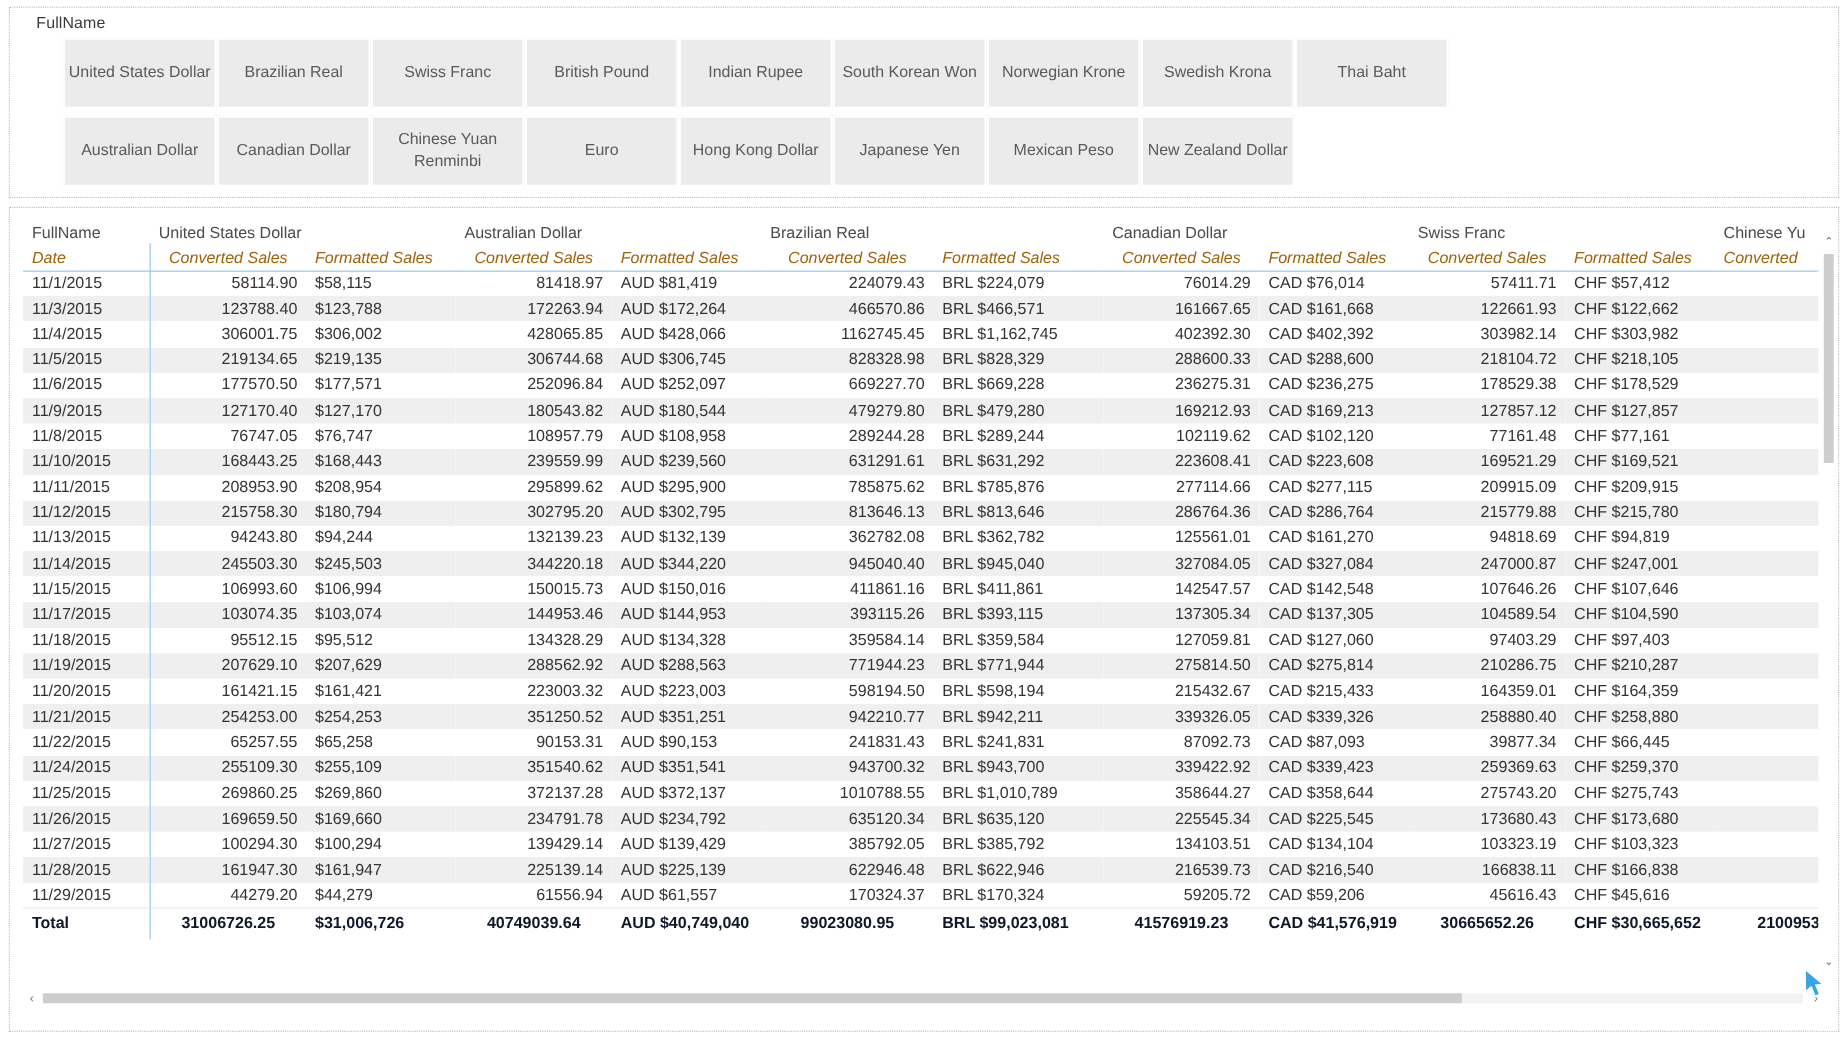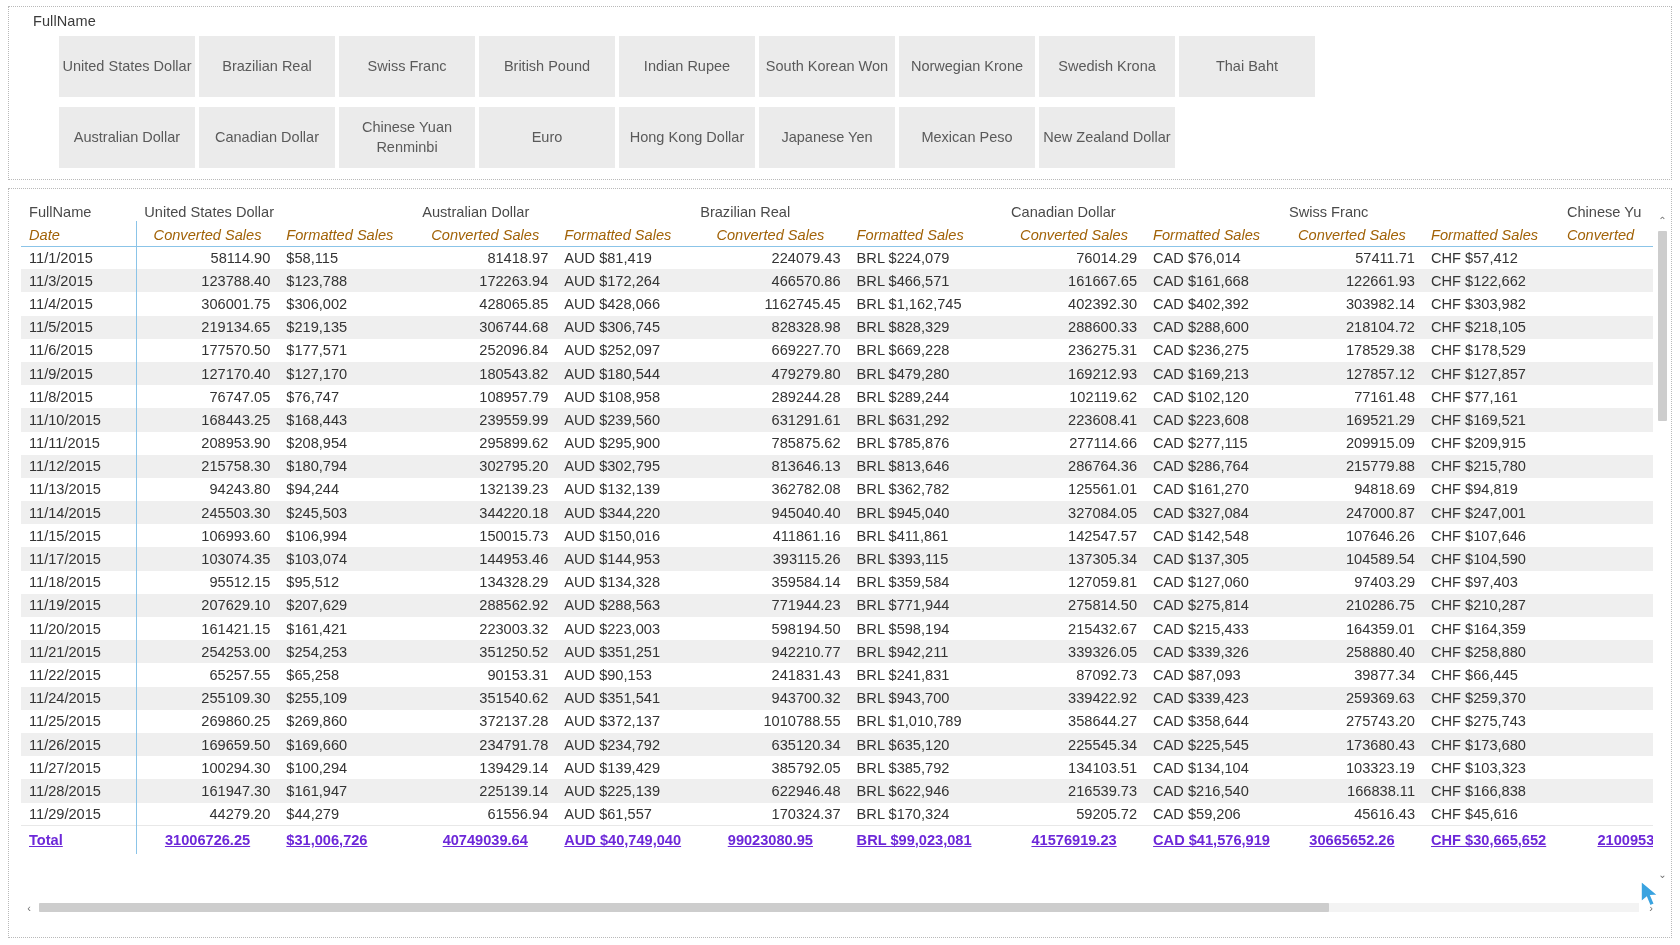--- a/index.html
+++ b/index.html
@@ -132,26 +132,25 @@
   
   thead tr.sub th.lead,
   tbody td.lead {
     border-right: 1.6px solid #8bc4e8;
   }
 
   tfoot td {
     height: 28px;
     padding: 0 8px;
     font-weight: bold;
-    color: #6d28d9;
+    color: #0f172a;
     white-space: nowrap;
     overflow: hidden;
     border-top: 1.6px solid #e8e8e8;
     background: #ffffff;
-    text-decoration: underline;
   }
   tfoot td.lead { text-align: left; border-right: 1.6px solid #8bc4e8; }
   tfoot td.num  { text-align: center; }
   tfoot td.fmt  { text-align: left; }
 
   
   col.c-date { width: 112px; }
   col.c-num  { width: 138px; }
   col.c-fmt  { width: 132px; }
   col.c-num-wide { width: 152px; }

